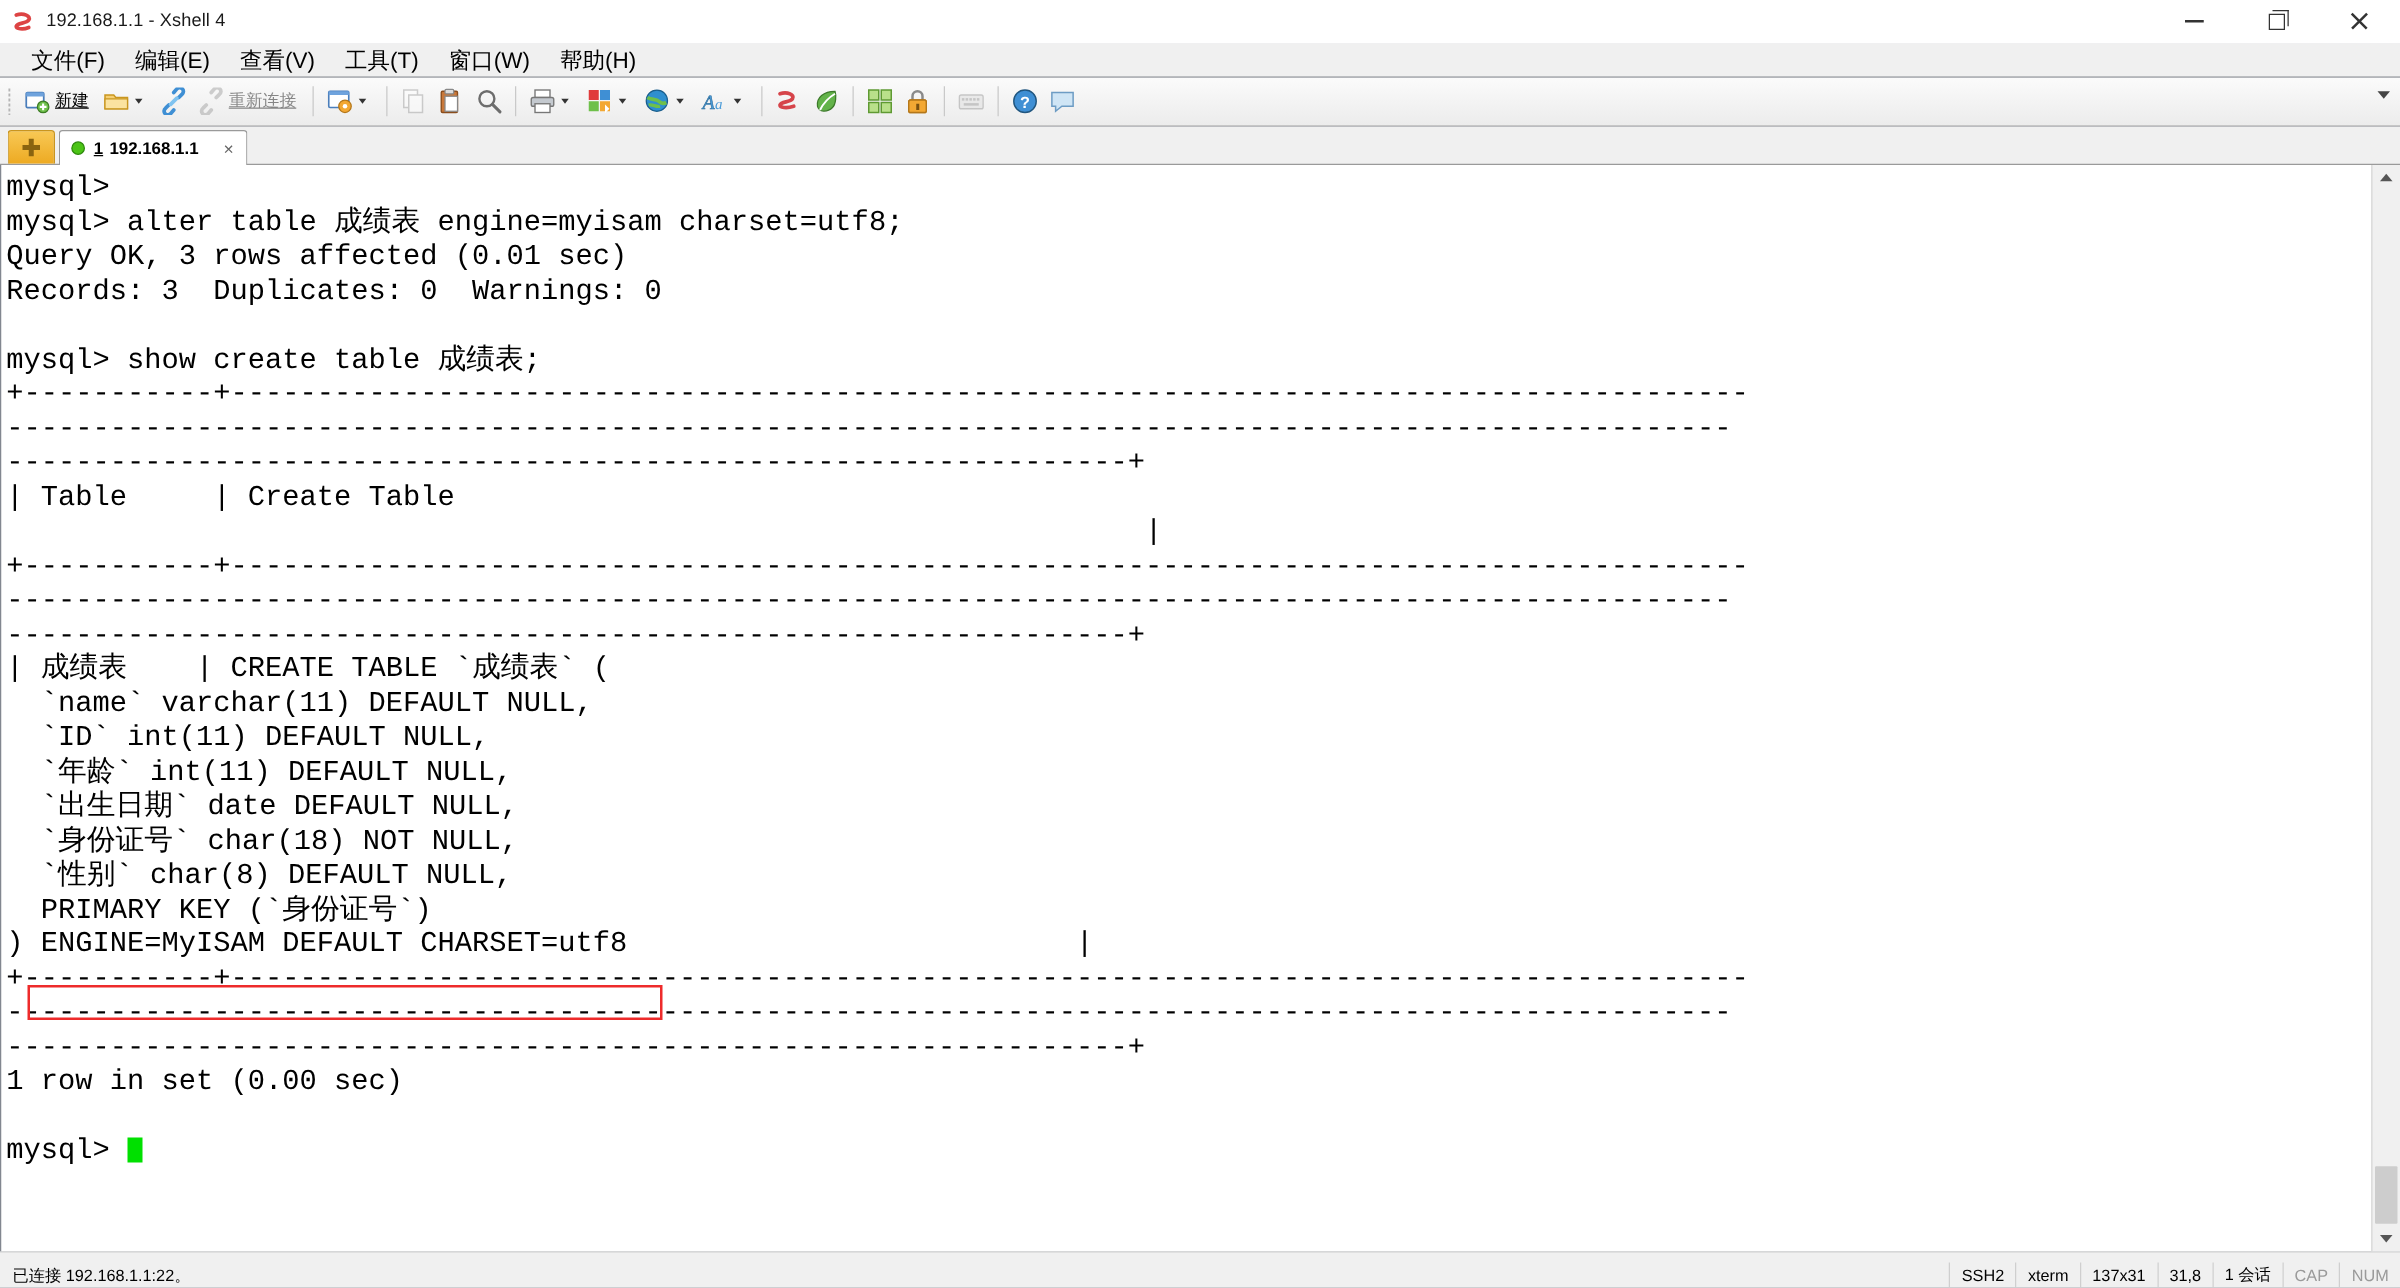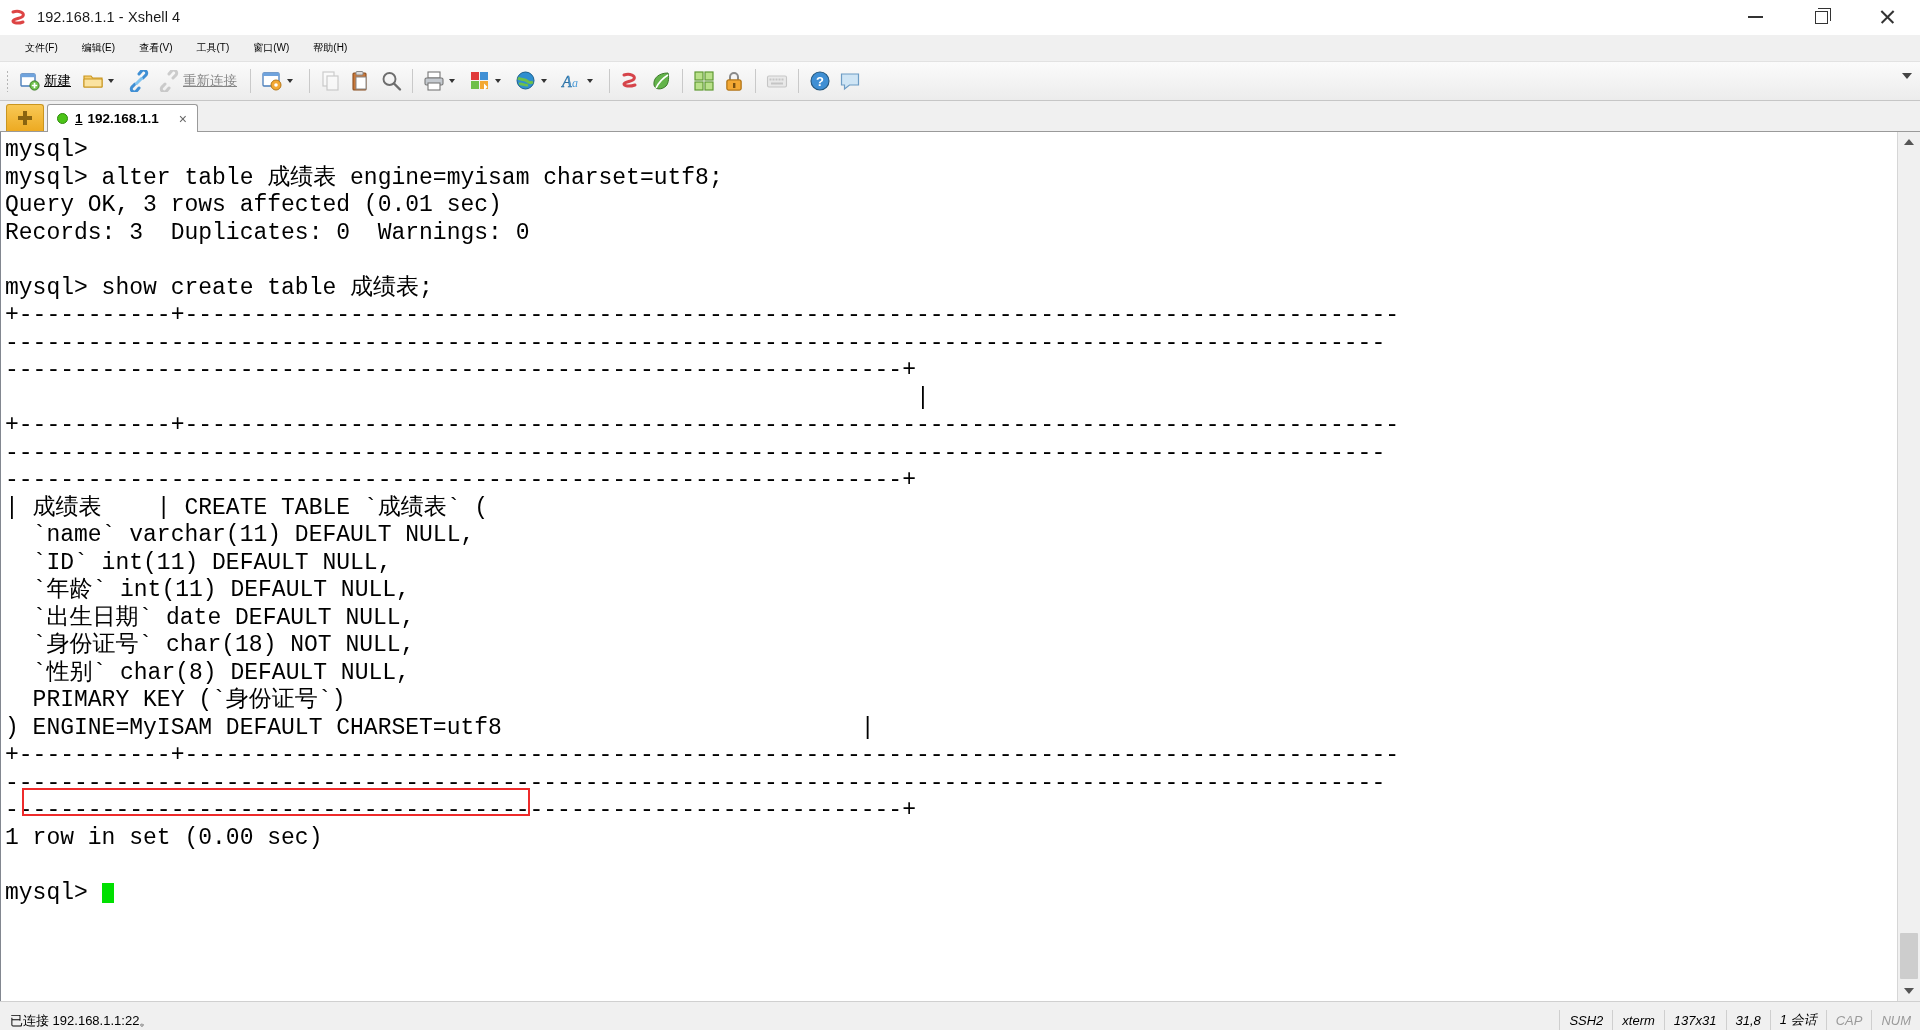--- a/index.html
+++ b/index.html
@@ -25,21 +25,21 @@
   .glyph-max{display:block;width:13px;height:13px;box-sizing:border-box;border:1.5px solid #333;position:relative;}
   .glyph-max:after{content:"";position:absolute;left:2px;top:-4px;width:13px;height:13px;
                    border:1.5px solid #333;border-bottom:none;border-left:none;box-sizing:border-box;}
   .glyph-close{display:block;position:relative;width:16px;height:16px;}
   .glyph-close:before,.glyph-close:after{content:"";position:absolute;left:0;top:7px;width:17px;height:1.6px;background:#333;}
   .glyph-close:before{transform:rotate(45deg);}
   .glyph-close:after{transform:rotate(-45deg);}
 
   
   .menubar{height:26px;background:#f0f0f0;display:flex;align-items:center;padding-left:14px;flex:0 0 auto;}
-  .menu-item{font-size:10px;color:#000;padding:3px 11px;margin-right:2px;white-space:nowrap;}
+  .menu-item{font-size:18px;color:#000;padding:3px 11px;margin-right:2px;white-space:nowrap;}
 
   
   .toolbar{height:38px;background:linear-gradient(#fbfbfb,#ececec);
            border-top:1px solid #e2e2e2;border-bottom:1px solid #c6c6c6;
            display:flex;align-items:center;padding-left:10px;flex:0 0 auto;position:relative;text-decoration:underline;}
   .tbtn{display:flex;align-items:center;height:30px;padding:0 3px;border:1px solid transparent;border-radius:2px;}
   .tbtn.dis{opacity:.45;}
   .tlabel{font-size:13.5px;color:#000;margin-left:3px;margin-right:3px;white-space:nowrap;}
   .caret{width:0;height:0;border-left:3.5px solid transparent;border-right:3.5px solid transparent;
          border-top:4px solid #333;margin:0 6px 0 4px;}
@@ -88,21 +88,21 @@
   .sb-down span{border-top:6px solid #555;}
   .sb-track{flex:1 1 auto;width:22px;position:relative;}
   .sb-thumb{position:absolute;left:2px;right:2px;bottom:2px;height:46px;background:#cdcdcd;border-radius:1px;}
 
   
   .statusbar{height:28px;background:#f0f0f0;border-top:1px solid #d0d0d0;
              display:flex;align-items:flex-end;flex:0 0 auto;font-size:13px;color:#000;}
   .st-left{padding-left:10px;}
   .st-spacer{flex:1 1 auto;}
   .st-cell{padding:0 9px;height:20px;display:flex;align-items:center;
-           border-left:1px solid #cfcfcf;white-space:nowrap;font-style:italic;}
+           border-left:1px solid #cfcfcf;white-space:nowrap;}
   .st-cell.dim{color:#9a9a9a;}
 </style>
 </head>
 <body>
 
 <div class="app">
 
   <div class="titlebar">
     <div class="tb-icon">
       <svg class="s" viewBox="0 0 18 18">
@@ -368,20 +368,21 @@
     <div class="term" id="term">
       <div class="term-line">mysql&gt;</div>
         <div class="term-line">mysql&gt; alter table 成绩表 engine=myisam charset=utf8;</div>
         <div class="term-line">Query OK, 3 rows affected (0.01 sec)</div>
         <div class="term-line">Records: 3  Duplicates: 0  Warnings: 0</div>
         <div class="term-line"></div>
         <div class="term-line">mysql&gt; show create table 成绩表;</div>
         <div class="term-line">+-----------+----------------------------------------------------------------------------------------</div>
         <div class="term-line">----------------------------------------------------------------------------------------------------</div>
         <div class="term-line">-----------------------------------------------------------------+</div>
+        <div class="term-line">| Table     | Create Table</div>
         <div class="term-line">                                                                  |</div>
         <div class="term-line">+-----------+----------------------------------------------------------------------------------------</div>
         <div class="term-line">----------------------------------------------------------------------------------------------------</div>
         <div class="term-line">-----------------------------------------------------------------+</div>
         <div class="term-line">| 成绩表    | CREATE TABLE `成绩表` (</div>
         <div class="term-line">  `name` varchar(11) DEFAULT NULL,</div>
         <div class="term-line">  `ID` int(11) DEFAULT NULL,</div>
         <div class="term-line">  `年龄` int(11) DEFAULT NULL,</div>
         <div class="term-line">  `出生日期` date DEFAULT NULL,</div>
         <div class="term-line">  `身份证号` char(18) NOT NULL,</div>

